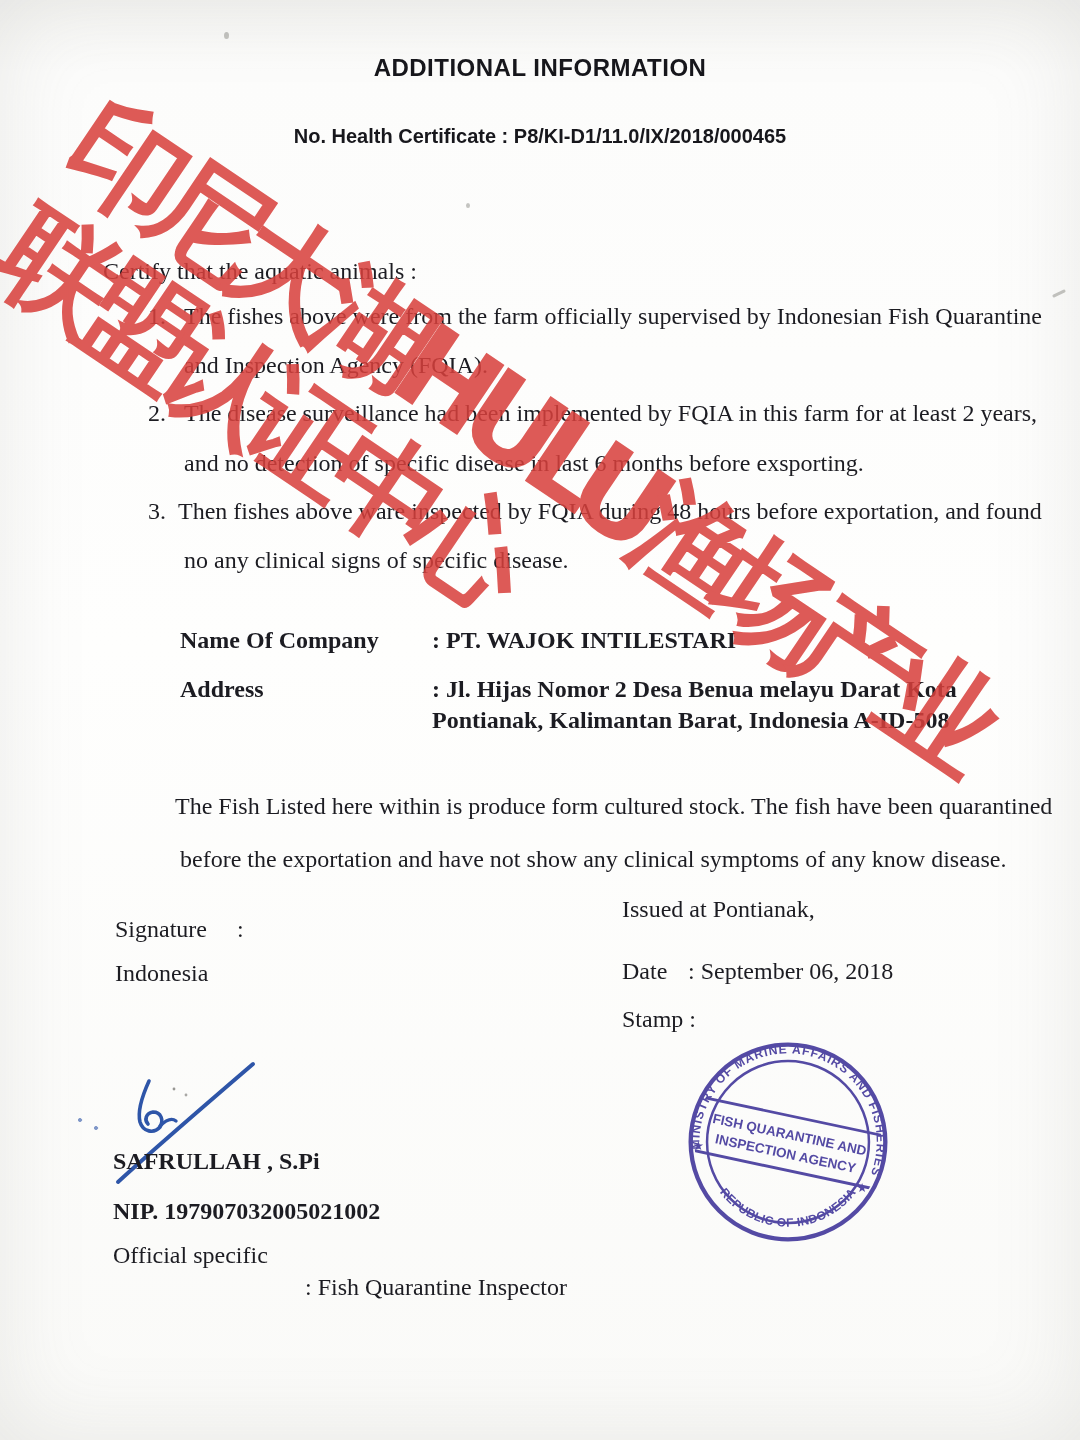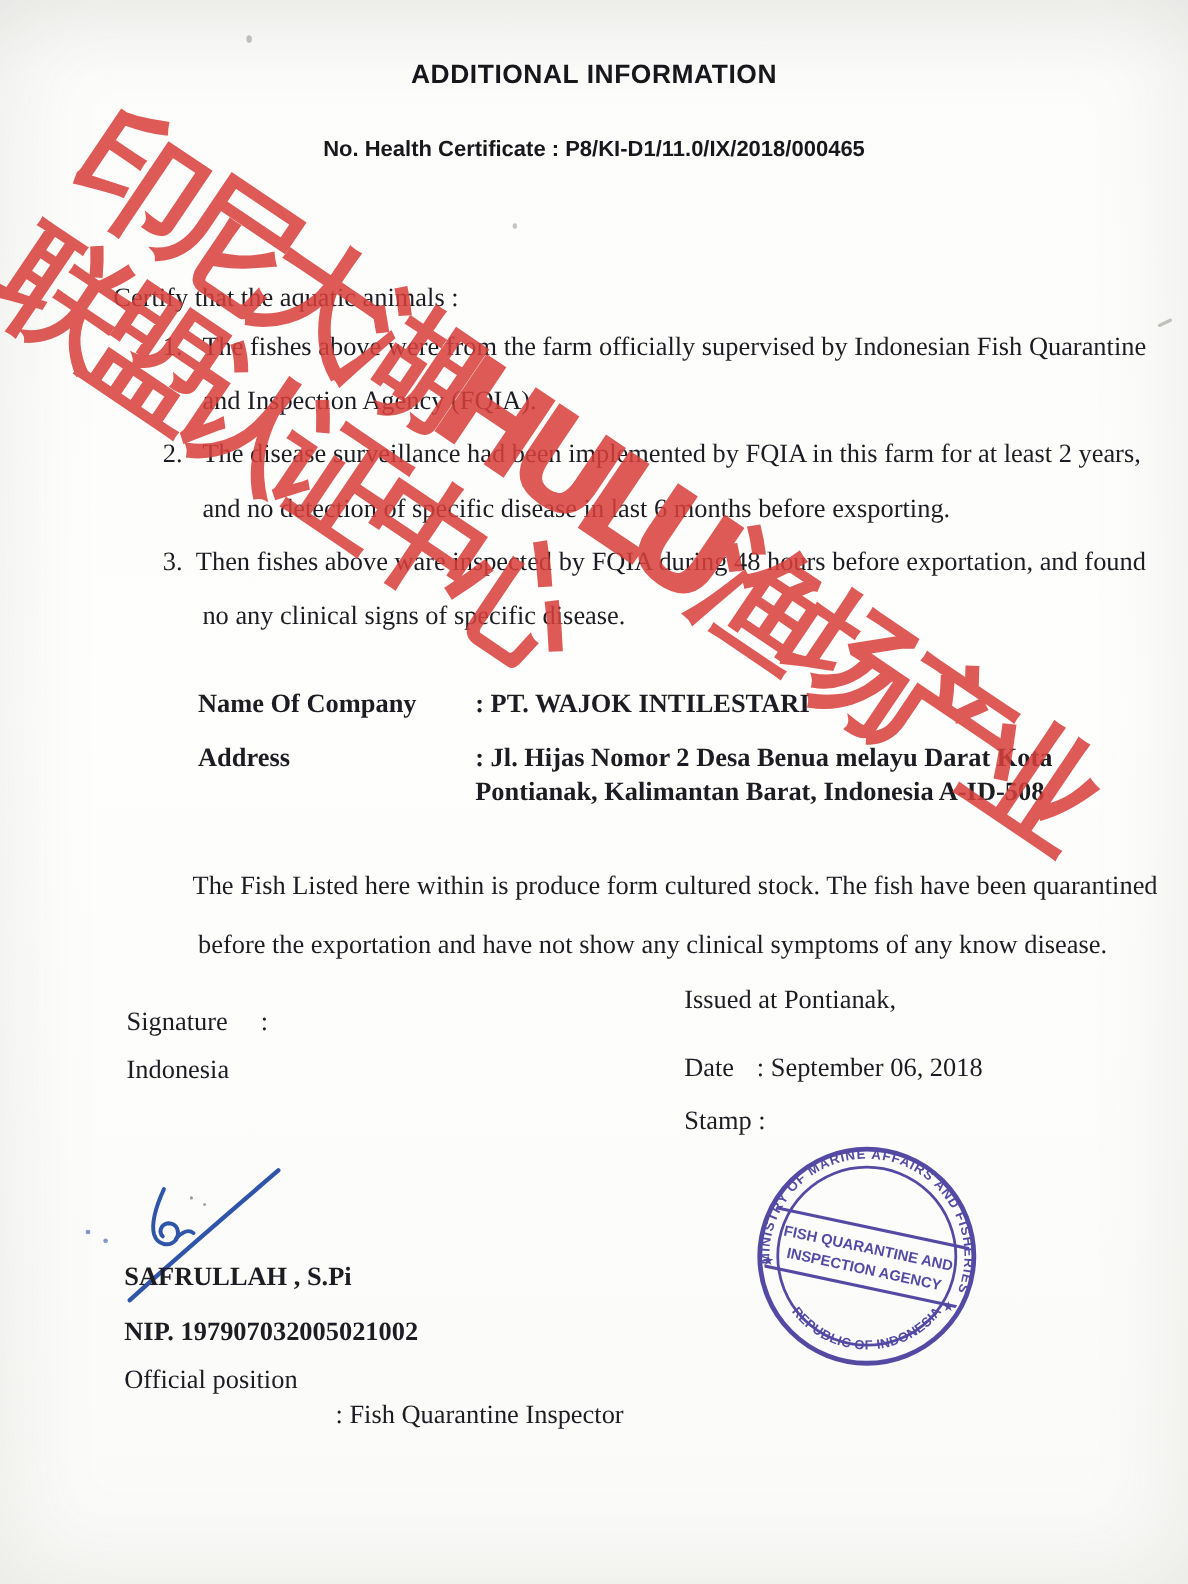--- a/index.html
+++ b/index.html
@@ -74,21 +74,21 @@
       <path d="M 90 96 C 96 90, 101 87, 106 91" stroke-width="3.4"></path>
       <circle cx="10" cy="90" r="1.6" fill="currentColor" opacity=".6"></circle>
       <circle cx="26" cy="98" r="1.6" fill="currentColor" opacity=".6"></circle>
       <circle cx="104" cy="59" r="1.4" fill="#55544f" stroke="none" opacity=".6"></circle>
       <circle cx="116" cy="65" r="1.4" fill="#55544f" stroke="none" opacity=".5"></circle>
     </g>
   </svg>
 
   <div class="line b" style="left:113px;top:1148px;">SAFRULLAH , S.Pi</div>
   <div class="line b" style="left:113px;top:1198px;">NIP. 197907032005021002</div>
-  <div class="line" style="left:113px;top:1242px;">Official position</div>
+  <div class="line" style="left:113px;top:1242px;">Official specific</div>
   <div class="line" style="left:305px;top:1274px;">: Fish Quarantine Inspector</div>
 
   <svg class="stampbox" viewBox="0 0 220 220" style="color: rgb(72, 61, 158);">
     <defs>
       <path id="arcTop" d="M 28.8 153.2 A 92 92 0 1 1 175.1 175.1" fill="none"></path>
       <path id="arcBottom" d="M 40.7 164.2 A 88 88 0 0 0 179.3 164.2" fill="none"></path>
       <clipPath id="innerClip">
           <circle cx="110" cy="110" r="97"></circle>
         </clipPath>
     </defs>

